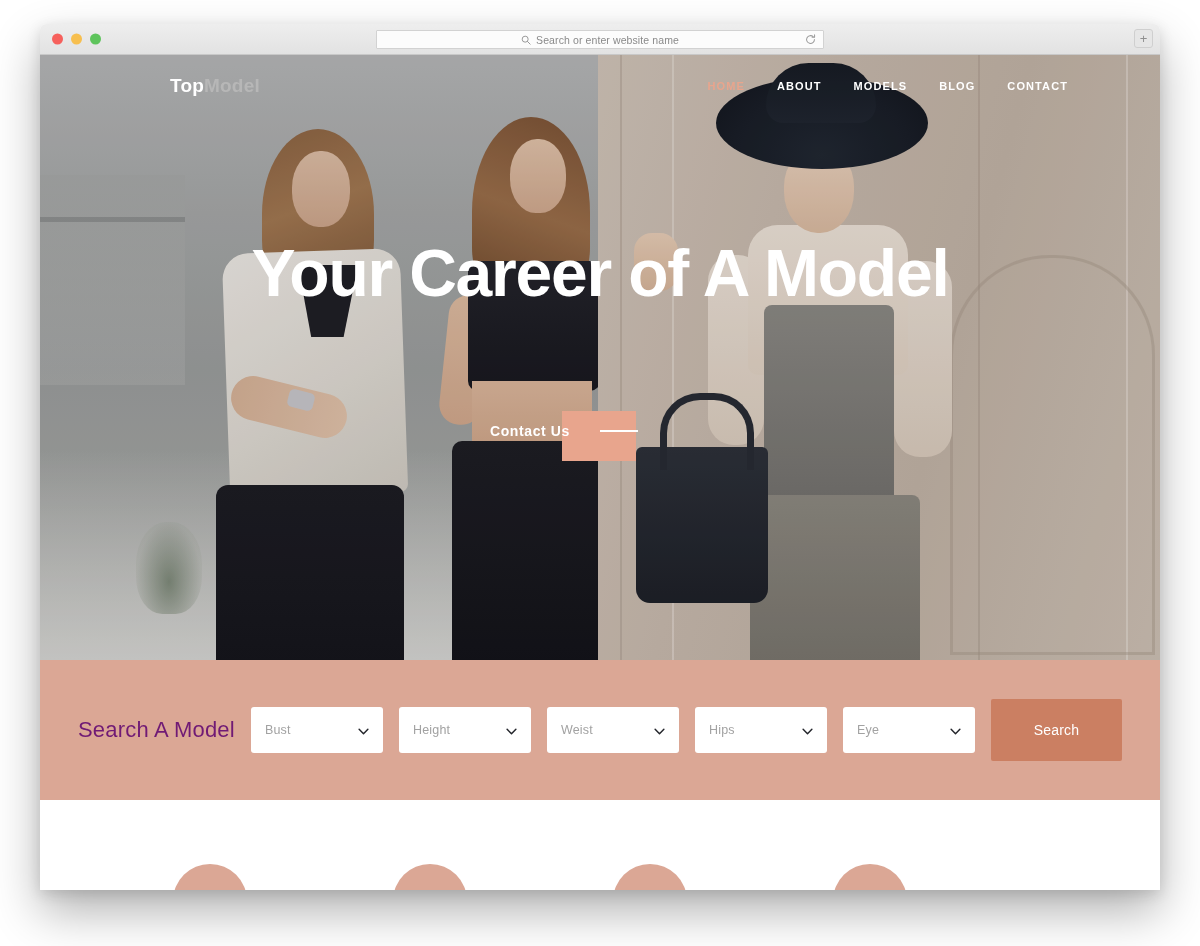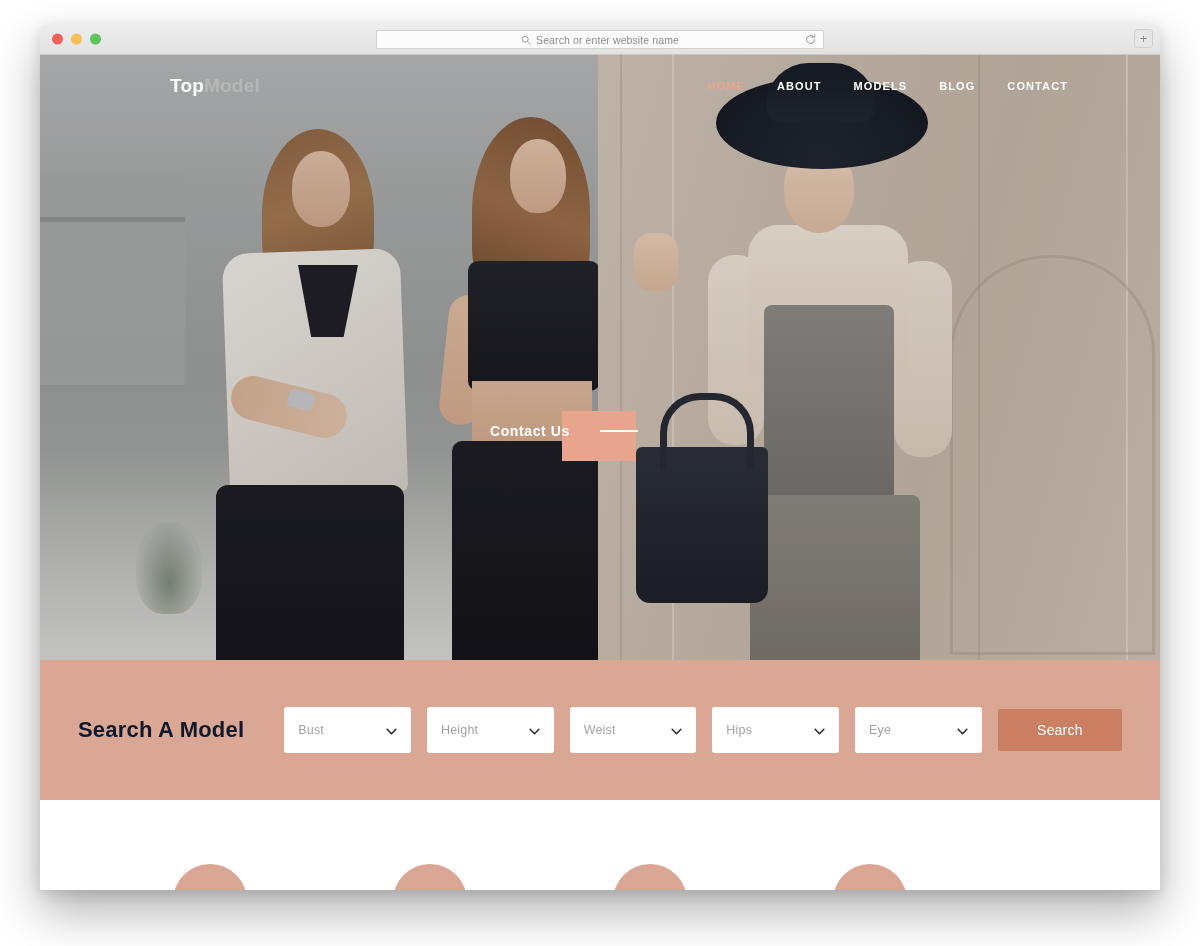--- a/index.html
+++ b/index.html
@@ -410,25 +410,24 @@
     height: 140px;
     background: #dba795;
     display: flex;
     align-items: center;
     padding-left: 38px;
     padding-right: 38px;
     gap: 16px;
   }
   #search-band-title {
     font-size: 22px;
-    color: #0f172a;
+    color: #701a75;
     letter-spacing: 0.2px;
     white-space: nowrap;
-    margin-right: 24px;
-    font-weight: bold;
+    margin-right: 0;
   }
   .search-select {
     position: relative;
     width: 136px;
     height: 46px;
     background: #ffffff;
     border-radius: 3px;
     display: flex;
     align-items: center;
     padding: 0 14px;
@@ -439,21 +438,21 @@
     letter-spacing: 0.2px;
   }
   .search-select .chevron-down-icon {
     position: absolute;
     right: 14px; top: 50%;
     transform: translateY(-50%);
     display: block;
   }
   #search-submit {
     width: 136px;
-    height: 42px;
+    height: 62px;
     background: #cb7f62;
     border: none;
     border-radius: 2px;
     color: #ffffff;
     font-size: 14px;
     font-family: "Liberation Sans", sans-serif;
     letter-spacing: 0.2px;
     cursor: pointer;
   }
 
@@ -560,20 +559,21 @@
         <nav id="main-nav">
           <a class="nav-link active" href="#">HOME</a>
           <a class="nav-link" href="#">ABOUT</a>
           <a class="nav-link" href="#">MODELS</a>
           <a class="nav-link" href="#">BLOG</a>
           <a class="nav-link" href="#">CONTACT</a>
         </nav>
       </header>
 
       <div id="hero-copy">
+        <h1 id="hero-title">Your Career of A Model</h1>
       </div>
 
       <div id="hero-cta-wrap">
         <div id="hero-cta-block"></div>
         <a id="hero-cta-button" href="#">
           <span id="hero-cta-label">Contact Us</span>
           <span id="hero-cta-line"></span>
         </a>
       </div>
     </section>

